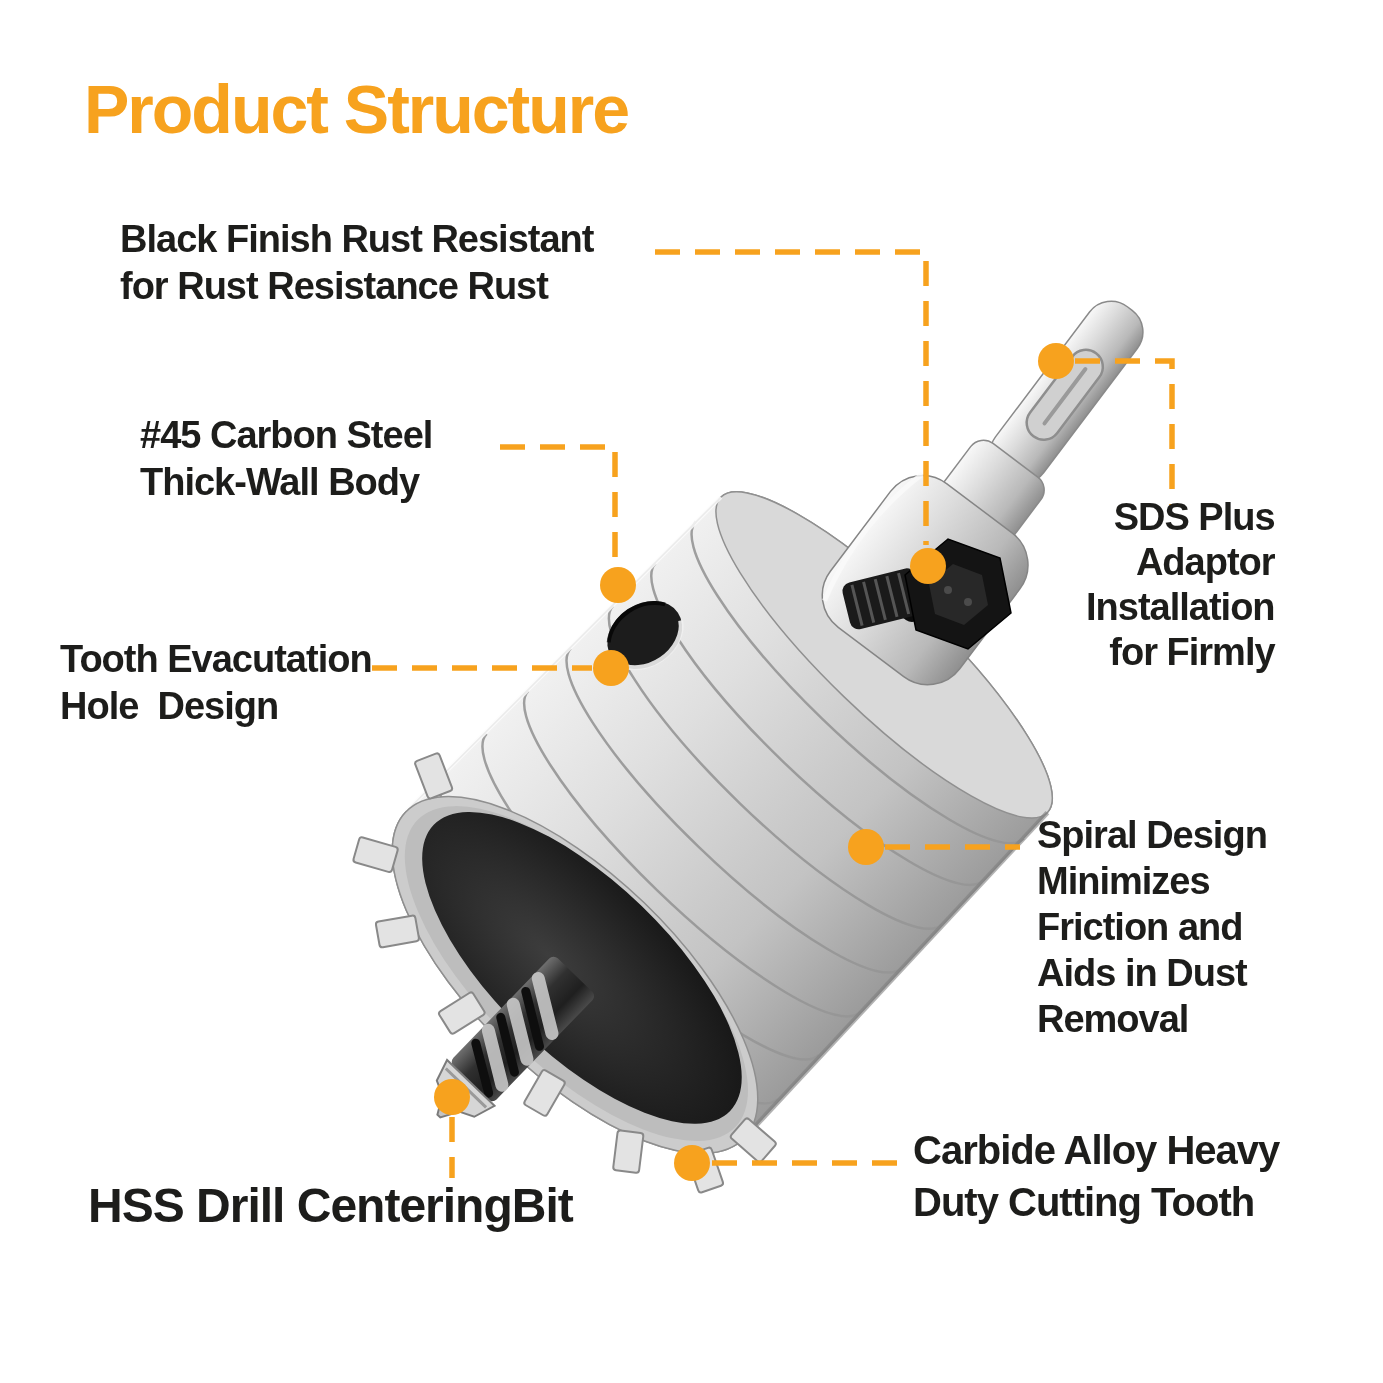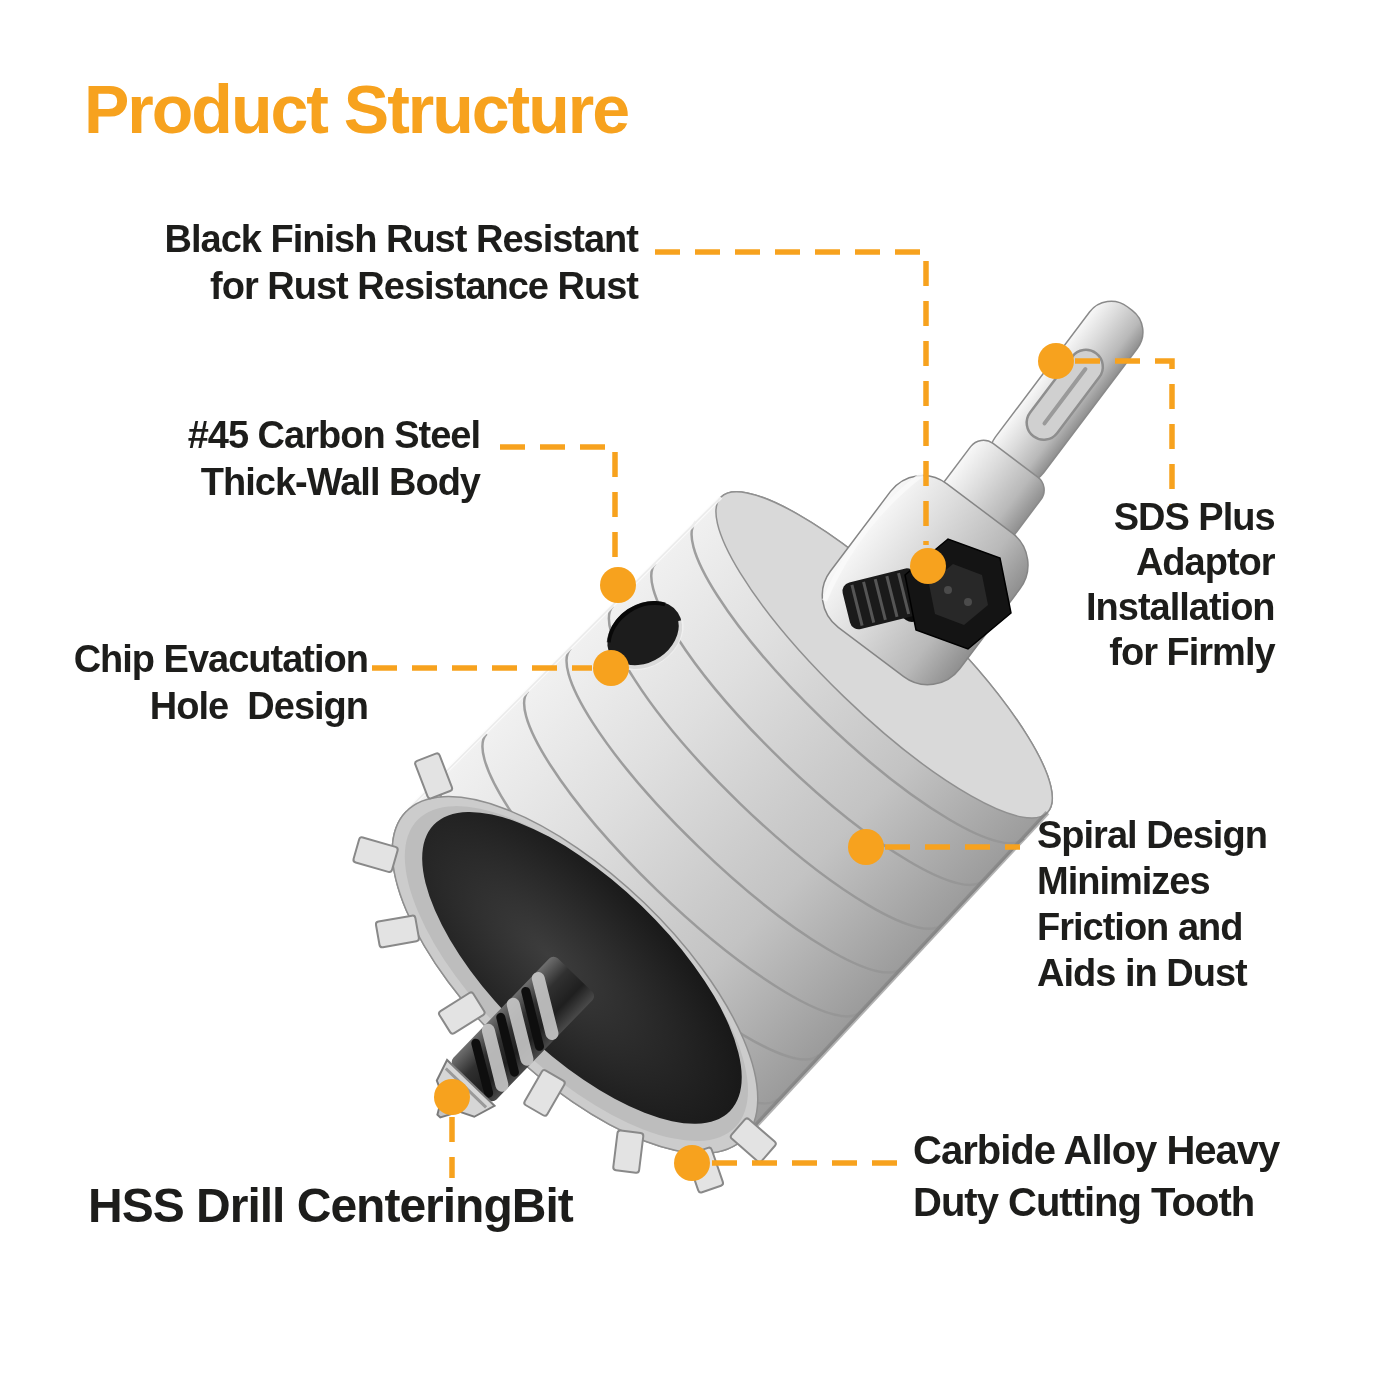--- a/index.html
+++ b/index.html
@@ -12,21 +12,21 @@
   .title {
     position:absolute; left:84px; top:74px; z-index:3;
     font-size:68px; font-weight:bold; letter-spacing:-2px;
     color:var(--accent); line-height:1.04; white-space:pre;
   }
   .lbl {
     position:absolute; z-index:3; font-weight:bold; color:var(--ink);
     font-size:38px; line-height:47px; letter-spacing:-1px;
   }
   .lbl div { white-space:pre; }
-  .lbl.right { text-align:right; }
+  .lbl.right { }
   .lbl-black-finish { left:120px; top:216px; width:518px; }
   .lbl-carbon-steel { left:140px; top:412px; width:340px; }
   .lbl-chip-hole    { left:60px;  top:636px; width:308px; }
   .lbl-sds          { left:1086px; top:495px; line-height:45px;text-align:right; }
   .lbl-spiral       { left:1037px; top:812px; line-height:46px; }
   .lbl-carbide      { left:913px; top:1124px; font-size:40px; line-height:52px; }
   .lbl-hss          { left:88px;  top:1182px; font-size:48px; }
 </style>
 </head>
 <body>
@@ -166,36 +166,37 @@
   <div>Black Finish Rust Resistant</div>
   <div>for Rust Resistance Rust</div>
 </div>
 
 <div class="lbl right lbl-carbon-steel">
   <div>#45 Carbon Steel</div>
   <div>Thick-Wall Body</div>
 </div>
 
 <div class="lbl right lbl-chip-hole">
-  <div>Chip Evacutation</div>
+  <div>Tooth Evacutation</div>
   <div>Hole  Design</div>
 </div>
 
 <div class="lbl lbl-sds">
   <div>SDS Plus</div>
   <div>Adaptor</div>
   <div>Installation</div>
   <div>for Firmly</div>
 </div>
 
 <div class="lbl lbl-spiral">
   <div>Spiral Design</div>
   <div>Minimizes</div>
   <div>Friction and</div>
   <div>Aids in Dust</div>
+  <div>Removal</div>
 </div>
 
 <div class="lbl lbl-carbide">
   <div>Carbide Alloy Heavy</div>
   <div>Duty Cutting Tooth</div>
 </div>
 
 <div class="lbl lbl-hss">
   <div>HSS Drill CenteringBit</div>
 </div>

